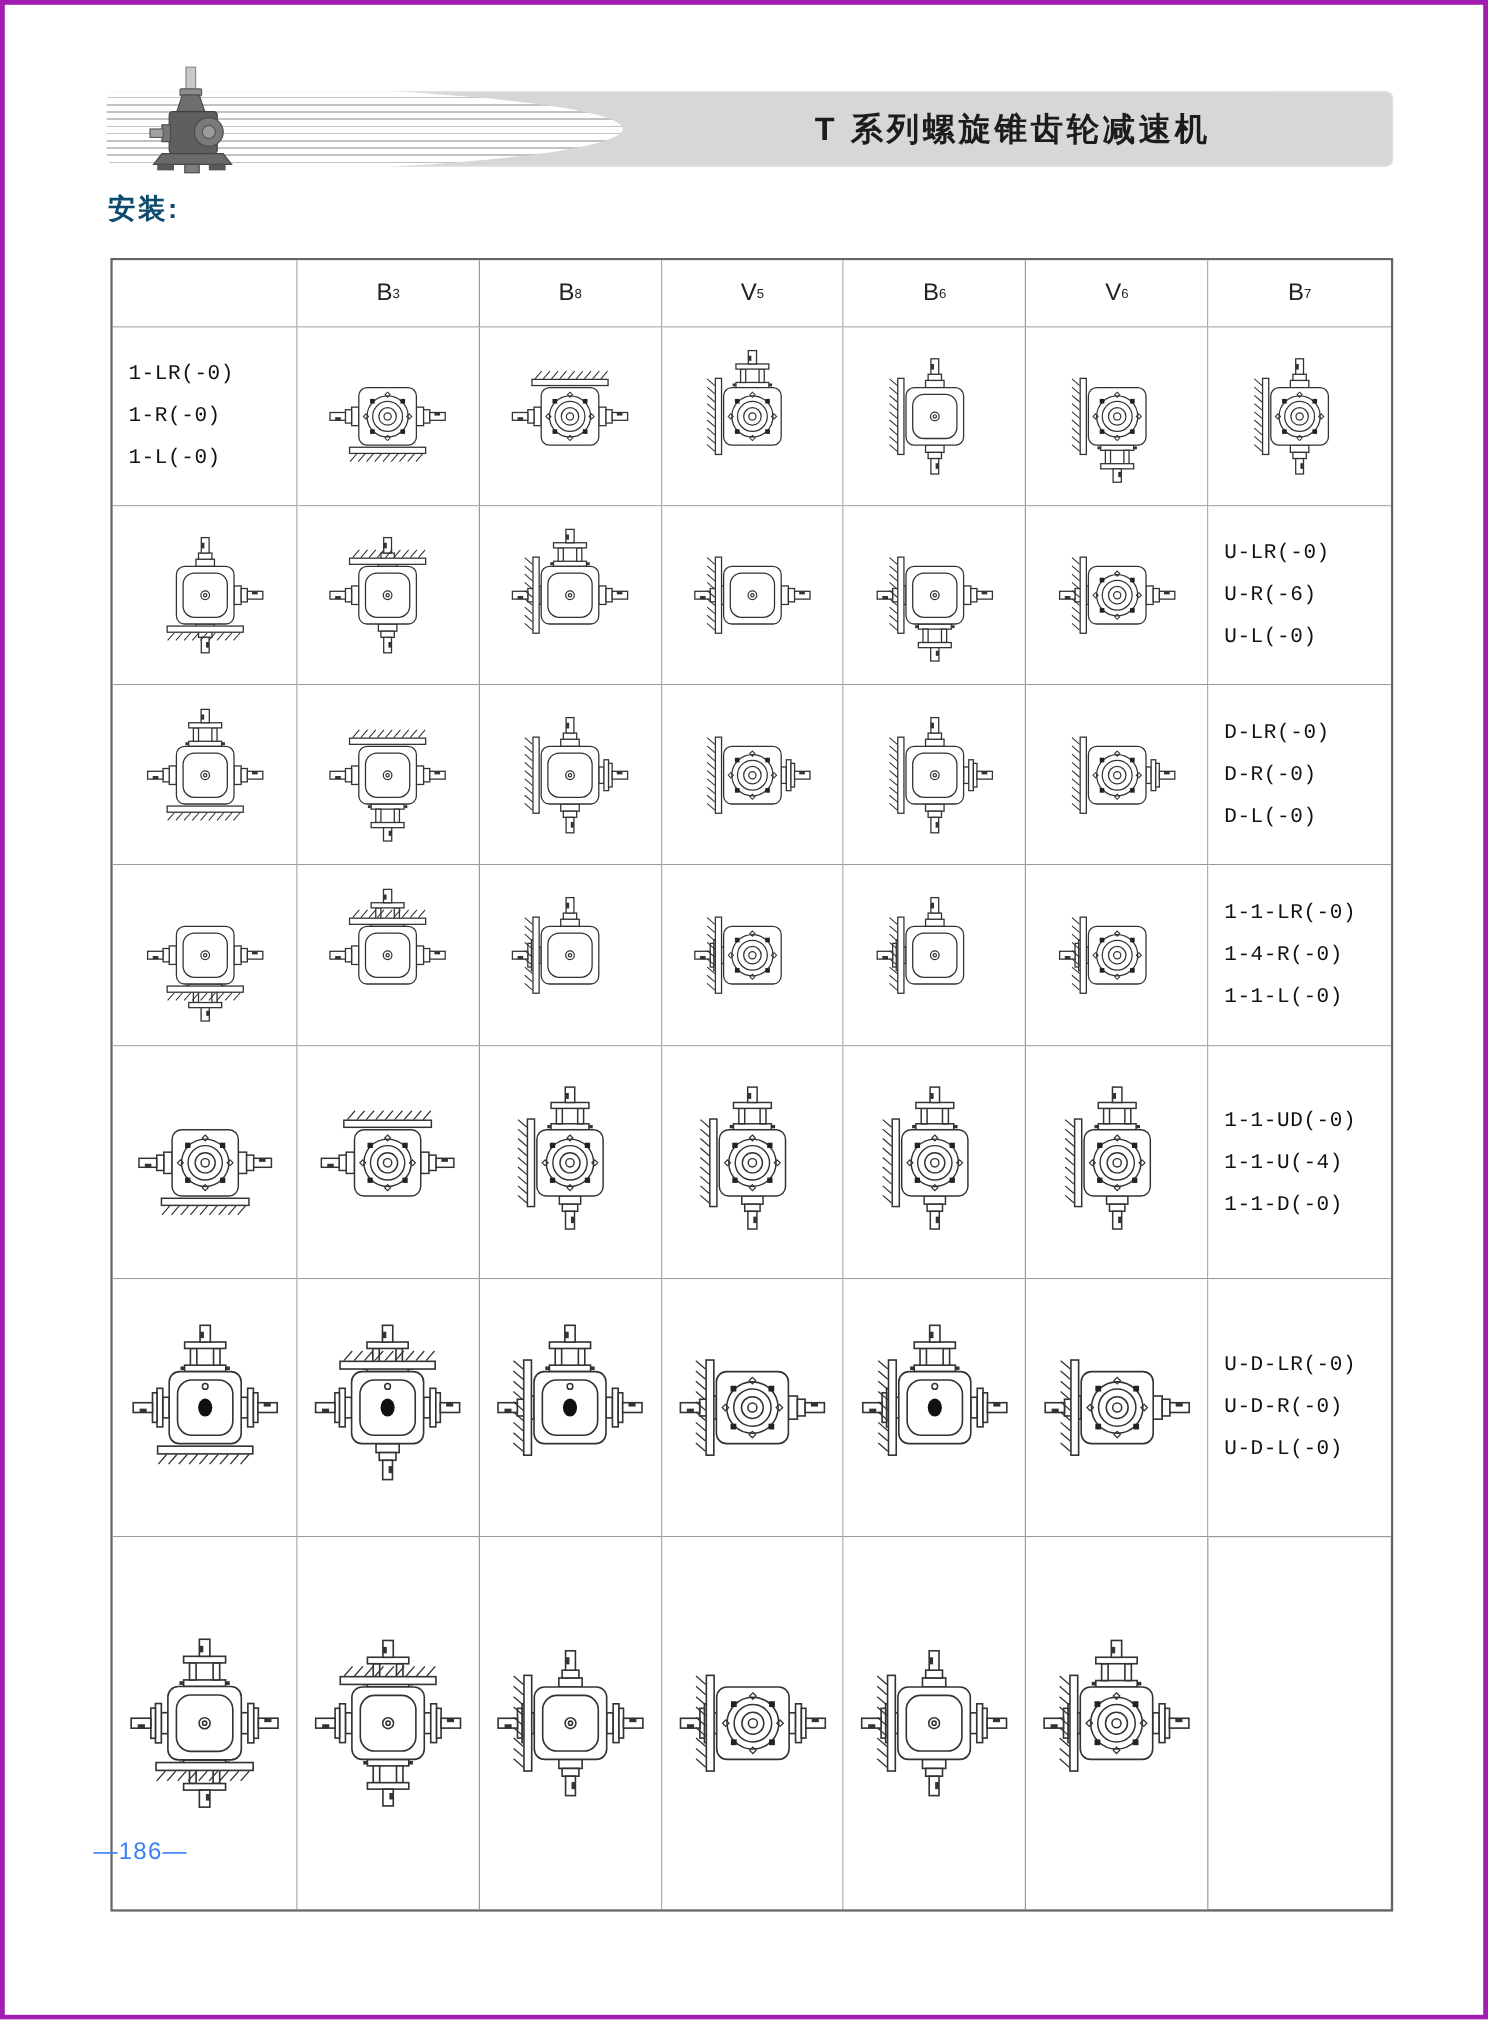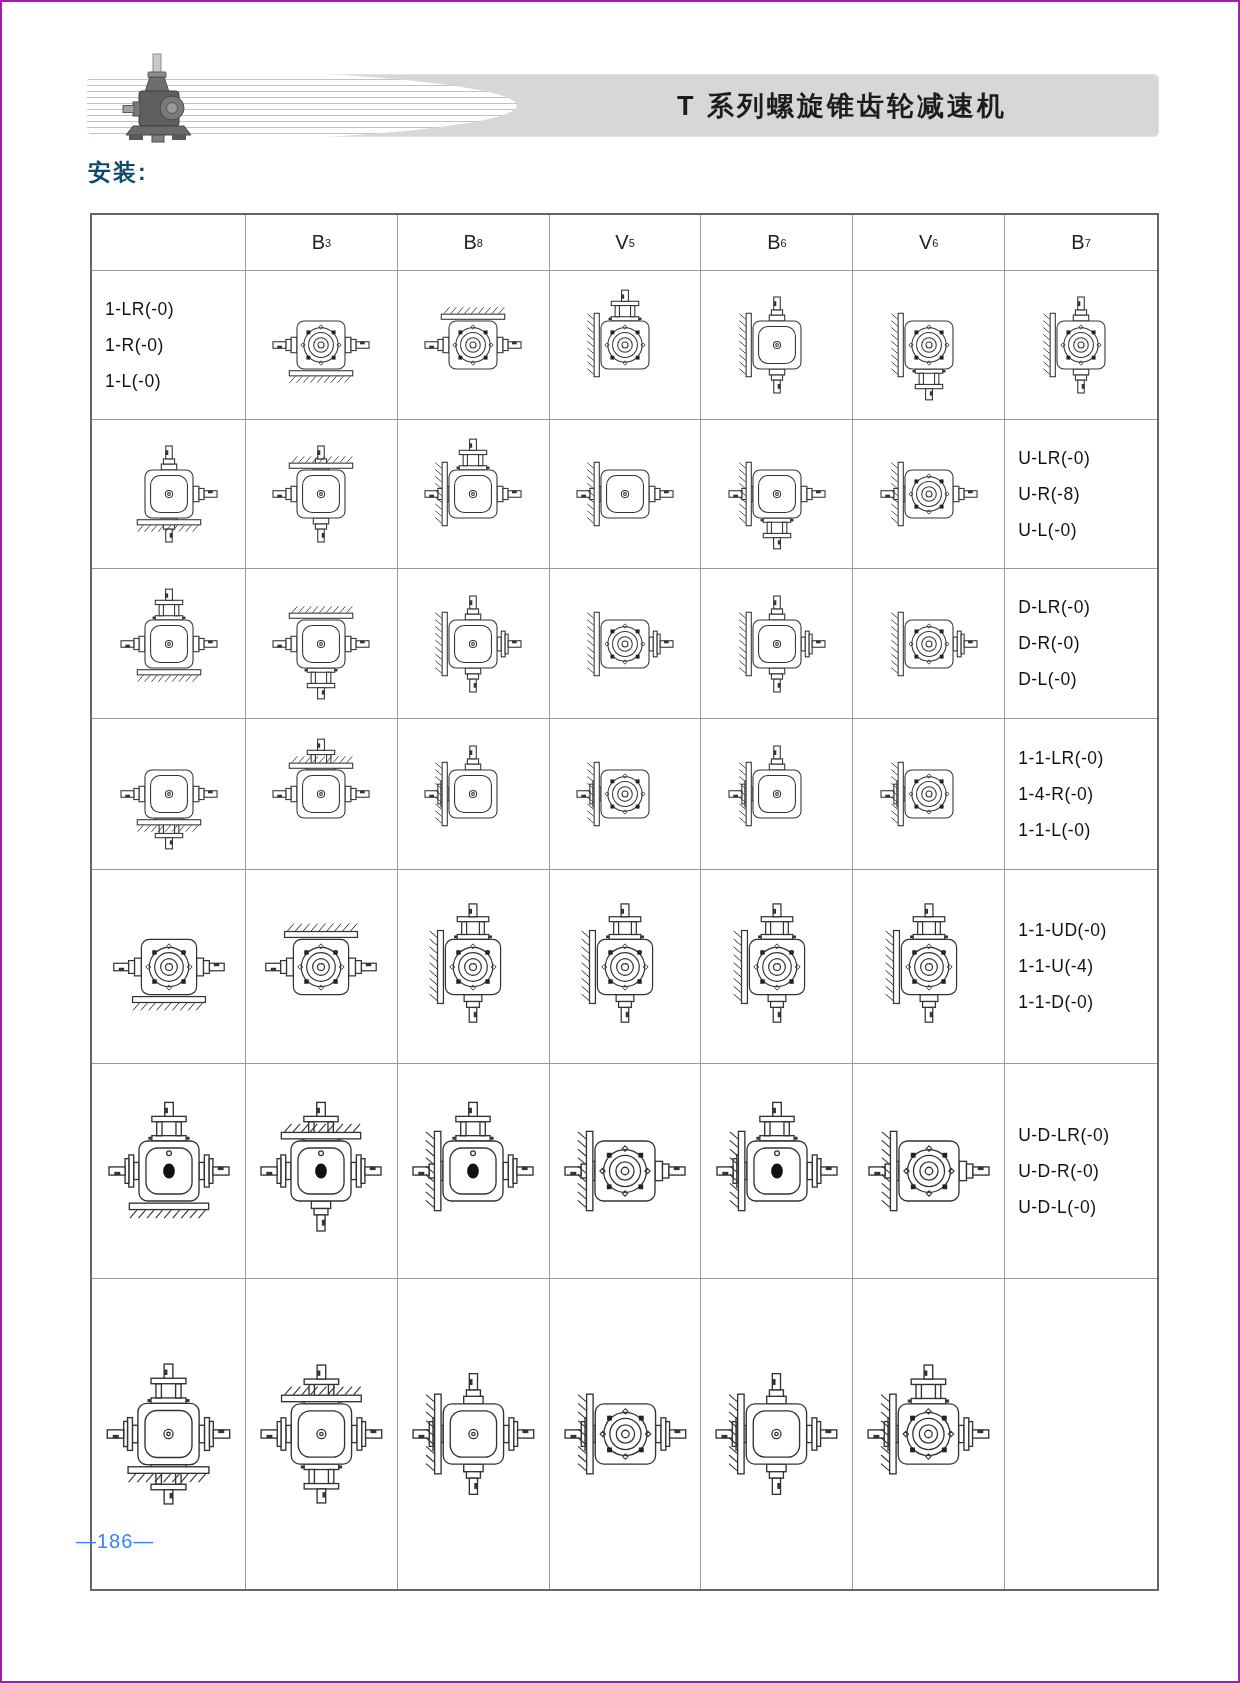--- a/index.html
+++ b/index.html
@@ -1,19 +1,19 @@
 <!DOCTYPE html>
 <html><head>
 <meta charset="utf-8">
 <style>
   html,body{margin:0;padding:0;background:#e8e8e8;}
   .page{
     width:1240px;height:1683px;background:#fff;position:relative;margin:0 auto;
     font-family:"Liberation Sans",sans-serif;color:#1a1a1a;
-    border:2px solid #a21caf;box-sizing:border-box;overflow:hidden;
+    border:4px solid #a21caf;box-sizing:border-box;overflow:hidden;
   }
   
   .banner{
     position:absolute;left:85px;top:72px;width:1072px;height:63px;
     background:#d7d7d7;border-radius:10px 6px 6px 10px;
     box-shadow:0 0 0 1px #e2e2e2 inset;
   }
   .swoosh{
     position:absolute;left:0;top:0;width:430px;height:100%;
     background:repeating-linear-gradient(180deg,#ffffff 0 4.6px,#c2c2c2 4.6px 6px);
@@ -44,21 +44,21 @@
     box-sizing:border-box;overflow:hidden;background:#fff;
   }
   .tc:nth-child(7n){border-right:none;}
   .tc:nth-child(n+50){border-bottom:none;justify-content:center;}
   .hcell{font-size:20px;color:#222;}
   .hcell sub{font-size:11px;line-height:0;}
   .lcell{
     flex-direction:column;align-items:flex-start;justify-content:center;
     padding-left:13px;gap:15px;font-size:17.5px;letter-spacing:0.5px;color:#111;
   }
-  .lcell div{white-space:nowrap;}
+  .lcell div{white-space:nowrap;font-family:Liberation Mono, monospace;}
   .gear{display:block;}
   
   .page-number{
     position:absolute;left:74px;top:1528px;font-size:20px;color:#3b82f6;letter-spacing:1px;
   }
 </style>
 </head>
 <body>
 
 <div class="page">
@@ -481,21 +481,21 @@
           <rect x="53" y="82.5" width="4.5" height="4.5" fill="#222"></rect>
           <rect x="82.5" y="82.5" width="4.5" height="4.5" fill="#222"></rect>
           <path d="M70 46.5 L72.5 49 L70 51.5 L67.5 49 Z" fill="none" stroke="#333333" stroke-width="1"></path>
           <path d="M70 88.5 L72.5 91 L70 93.5 L67.5 91 Z" fill="none" stroke="#333333" stroke-width="1"></path>
           <path d="M49 67.5 L51.5 70 L49 72.5 L46.5 70 Z" fill="none" stroke="#333333" stroke-width="1"></path>
           <path d="M91 67.5 L93.5 70 L91 72.5 L88.5 70 Z" fill="none" stroke="#333333" stroke-width="1"></path>
         </svg>
       </div>
       <div class="tc lcell">
         <div>U-LR(-0)</div>
-        <div>U-R(-8)</div>
+        <div>U-R(-6)</div>
         <div>U-L(-0)</div>
       </div>
       <div class="tc">
         <svg viewBox="0 0 140 140" width="120" height="120" class="gear">
           <g transform="rotate(180 70 70)">
             <rect x="98" y="61" width="7" height="18" rx="0" fill="#fff" stroke="#333333" stroke-width="1.25"></rect>
             <rect x="105" y="63.5" width="6" height="13" rx="0" fill="#fff" stroke="#333333" stroke-width="1.25"></rect>
             <rect x="111" y="66.2" width="15" height="7.6" rx="0" fill="#fff" stroke="#333333" stroke-width="1.25"></rect>
             <rect x="115.5" y="66.2" width="5.5" height="3" fill="#333333"></rect>
           </g>

